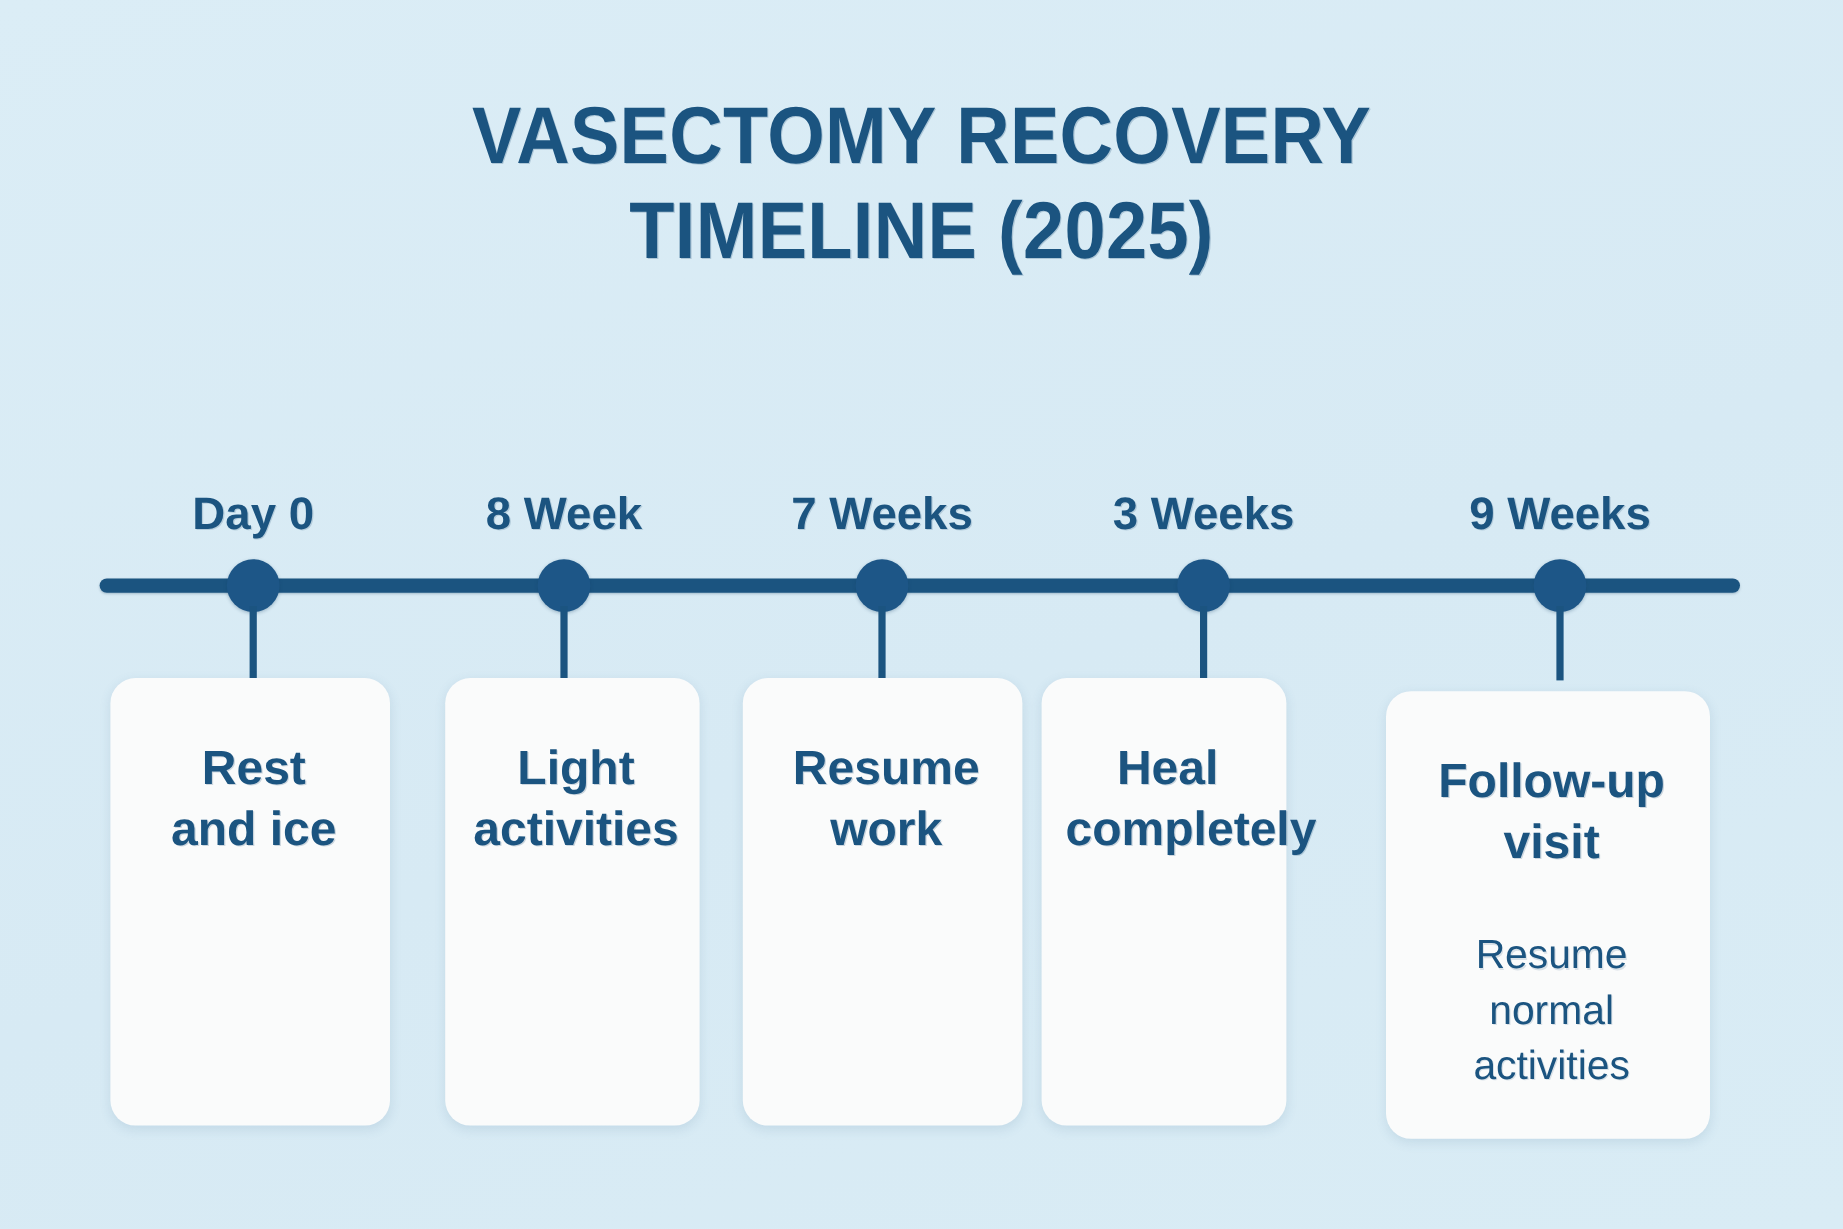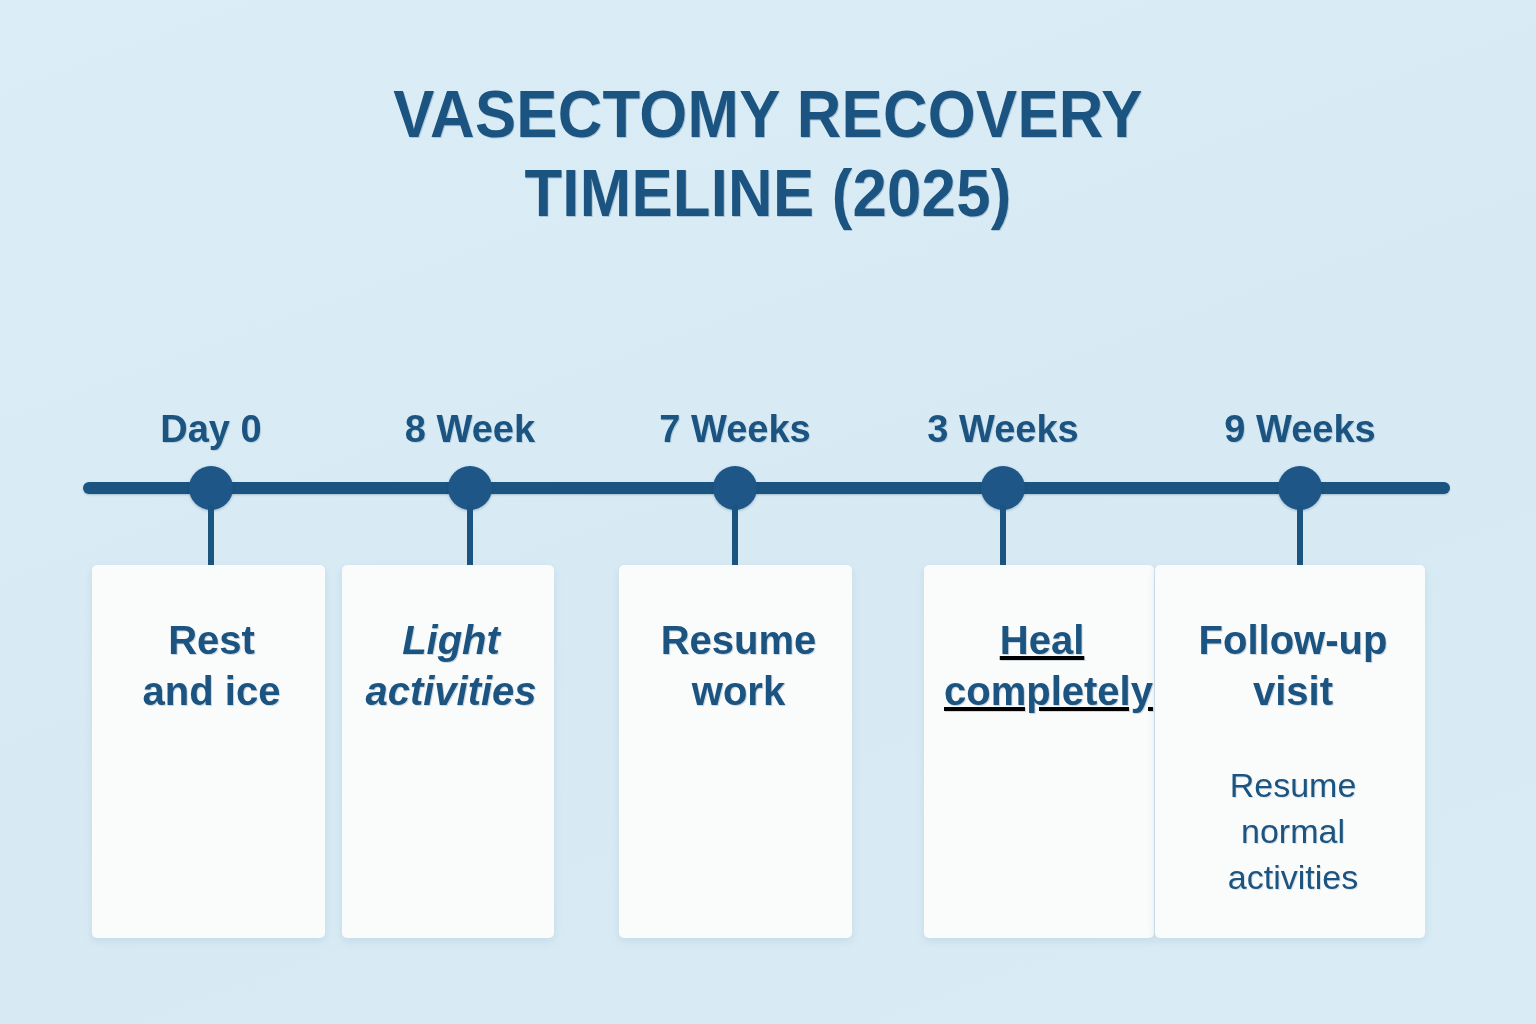--- a/index.html
+++ b/index.html
@@ -96,21 +96,21 @@
     height: 62px;
     background: #1b5480;
   }
 
   
   .card {
     position: absolute;
     top: 565px;
     height: 373px;
     background: #fafbfb;
-    border-radius: 5px;
+    border-radius: 21px;
     box-shadow: 0 3px 9px rgba(60,110,145,0.13);
     box-sizing: border-box;
     padding: 50px 14px 20px 20px;
     text-align: center;
   }
   .card-title {
     color: #1b5480;
     font-size: 40px;
     font-weight: 700;
     line-height: 1.28;
@@ -146,48 +146,48 @@
   <div class="card" style="left:92px;width:233px;">
     <div class="card-title">Rest<br>and ice</div>
 
   </div>
 
   <div class="milestone" style="left:470px;">
     <div class="ms-label">8 Week</div>
     <div class="ms-dot"></div>
     <div class="ms-stem"></div>
   </div>
-  <div class="card" style="left:342px;width:212px;font-style:italic;">
+  <div class="card" style="left:371px;width:212px;">
     <div class="card-title">Light<br>activities</div>
 
   </div>
 
   <div class="milestone" style="left:735px;">
     <div class="ms-label">7 Weeks</div>
     <div class="ms-dot"></div>
     <div class="ms-stem"></div>
   </div>
   <div class="card" style="left:619px;width:233px;">
     <div class="card-title">Resume<br>work</div>
 
   </div>
 
   <div class="milestone" style="left:1003px;">
     <div class="ms-label">3 Weeks</div>
     <div class="ms-dot"></div>
     <div class="ms-stem"></div>
   </div>
-  <div class="card" style="left:924px;width:230px;text-decoration:underline;">
+  <div class="card" style="left:868px;width:204px;">
     <div class="card-title">Heal<br>completely</div>
 
   </div>
 
   <div class="milestone" style="left:1300px;">
     <div class="ms-label">9 Weeks</div>
     <div class="ms-dot"></div>
     <div class="ms-stem"></div>
   </div>
-  <div class="card" style="left:1155px;width:270px;">
+  <div class="card" style="left:1155px;width:270px;margin-top:11px;">
     <div class="card-title">Follow-up<br>visit</div>
     <div class="card-sub">Resume<br>normal<br>activities</div>
   </div>
 
 </div>
 
 </body></html>

